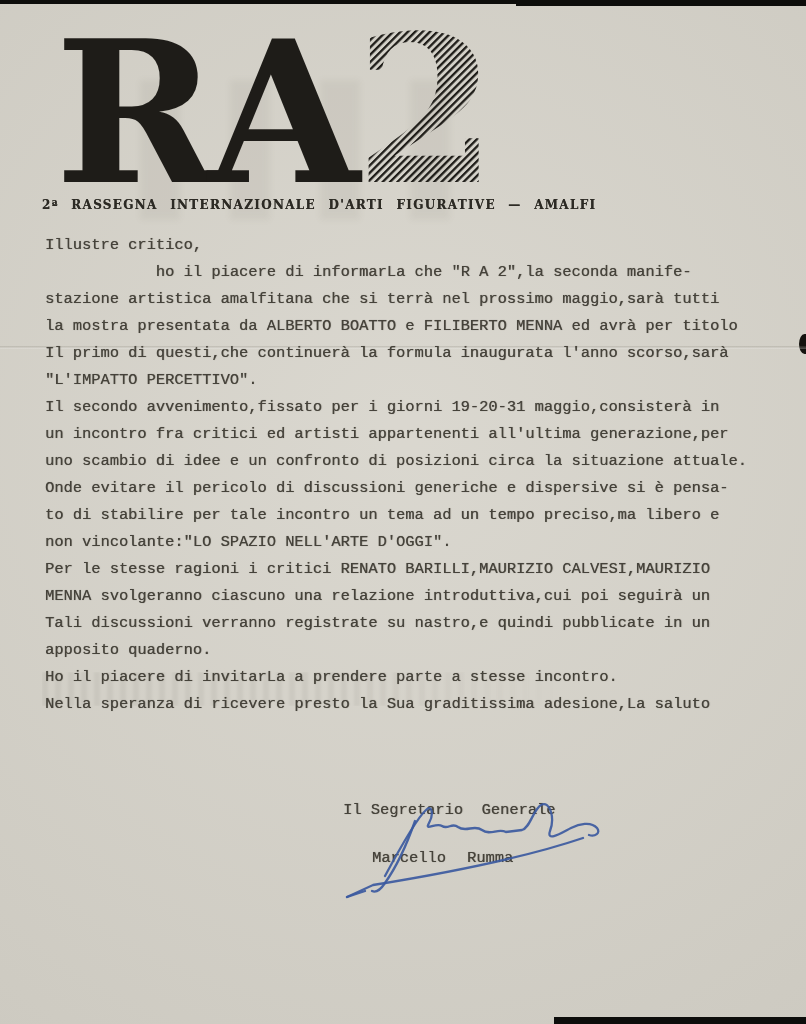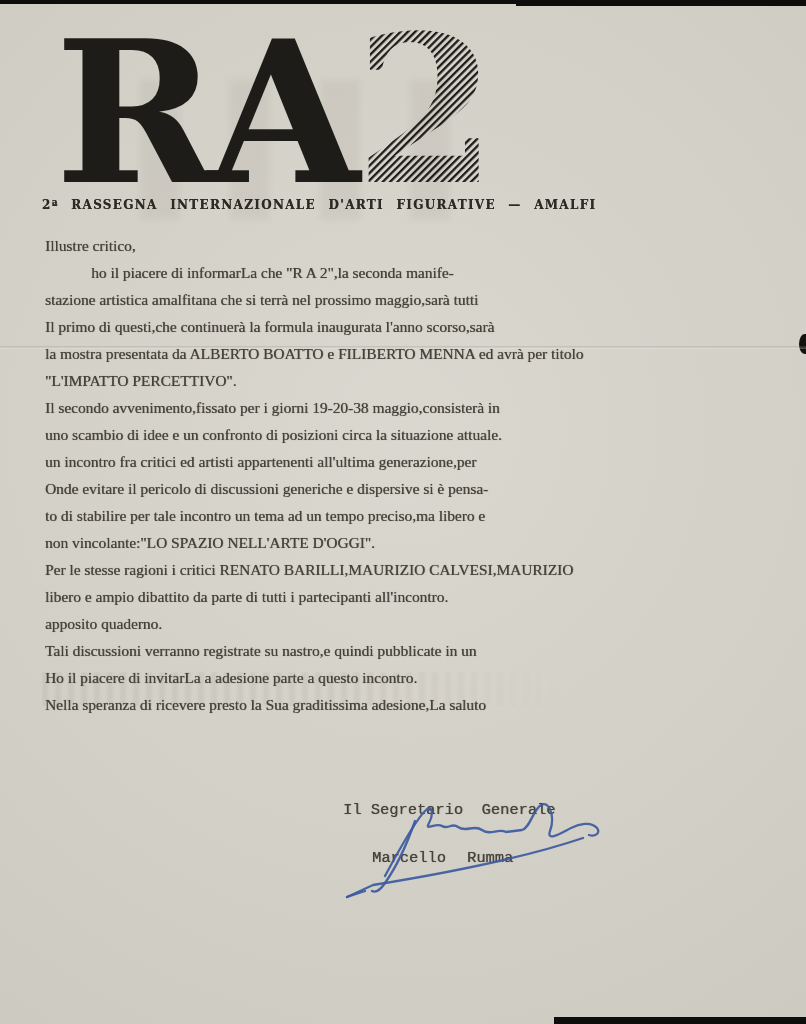--- a/index.html
+++ b/index.html
@@ -31,21 +31,20 @@
     font-family:"DejaVu Serif", serif;font-weight:bold;font-size:12px;color:#2c2a24;
     letter-spacing:1.3px;word-spacing:7px;white-space:nowrap;
     text-shadow:0 0 .5px rgba(44,42,36,.8);
   }
   
   .body{
     position:absolute;left:45px;top:232px;width:716px;
     font-size:15.4px;line-height:27px;color:#45423a;
     text-shadow:.4px .3px .7px rgba(66,62,52,.75);
     filter:blur(.22px);
-    font-family:Liberation Serif, serif;
   }
   .tline{white-space:pre-wrap;height:27px;}
   
   .sig-role,.sig-first,.sig-last{
     position:absolute;font-size:15.4px;color:#45423a;white-space:pre;
     text-shadow:.4px .3px .7px rgba(66,62,52,.75);filter:blur(.22px);
   }
   .sig-role{left:343px;top:801px;}
   .sig-first{left:372px;top:849px;}
   .sig-last{left:467px;top:849px;}
@@ -75,34 +74,34 @@
       <text x="296" y="156" font-family="DejaVu Serif, serif" font-weight="bold" font-size="204" fill="url(#hatch)">2</text>
     </svg>
   </div>
 
   <div class="subtitle">2ª RASSEGNA INTERNAZIONALE D'ARTI FIGURATIVE — AMALFI</div>
 
   <div class="body">
     <div class="tline">Illustre critico,</div>
     <div class="tline">            ho il piacere di informarLa che "R A 2",la seconda manife-</div>
     <div class="tline">stazione artistica amalfitana che si terrà nel prossimo maggio,sarà tutti</div>
+    <div class="tline">la mostra presentata da ALBERTO BOATTO e FILIBERTO MENNA ed avrà per titolo</div>
     <div class="tline">Il primo di questi,che continuerà la formula inaugurata l'anno scorso,sarà</div>
-    <div class="tline">la mostra presentata da ALBERTO BOATTO e FILIBERTO MENNA ed avrà per titolo</div>
     <div class="tline">"L'IMPATTO PERCETTIVO".</div>
-    <div class="tline">Il secondo avvenimento,fissato per i giorni 19-20-38 maggio,consisterà in</div>
+    <div class="tline">Il secondo avvenimento,fissato per i giorni 19-20-31 maggio,consisterà in</div>
+    <div class="tline">un incontro fra critici ed artisti appartenenti all'ultima generazione,per</div>
     <div class="tline">uno scambio di idee e un confronto di posizioni circa la situazione attuale.</div>
-    <div class="tline">un incontro fra critici ed artisti appartenenti all'ultima generazione,per</div>
     <div class="tline">Onde evitare il pericolo di discussioni generiche e dispersive si è pensa-</div>
     <div class="tline">to di stabilire per tale incontro un tema ad un tempo preciso,ma libero e</div>
     <div class="tline">non vincolante:"LO SPAZIO NELL'ARTE D'OGGI".</div>
     <div class="tline">Per le stesse ragioni i critici RENATO BARILLI,MAURIZIO CALVESI,MAURIZIO</div>
-    <div class="tline">libero e ampio dibattito da parte di tutti i partecipanti all'incontro.</div>
+    <div class="tline">MENNA svolgeranno ciascuno una relazione introduttiva,cui poi seguirà un</div>
+    <div class="tline">Tali discussioni verranno registrate su nastro,e quindi pubblicate in un</div>
     <div class="tline">apposito quaderno.</div>
-    <div class="tline">Tali discussioni verranno registrate su nastro,e quindi pubblicate in un</div>
-    <div class="tline">Ho il piacere di invitarLa a adesione parte a questo incontro.</div>
+    <div class="tline">Ho il piacere di invitarLa a prendere parte a stesse incontro.</div>
     <div class="tline">Nella speranza di ricevere presto la Sua graditissima adesione,La saluto</div>
   </div>
 
   <div class="sig-role">Il Segretario  Generale</div>
   <div class="sig-first">Marcello</div>
   <div class="sig-last">Rumma</div>
 
   <svg class="sig-ink" viewBox="0 0 310 120">
     <path d="M 60,88 C 74,62 92,30 101,22 C 107,16 109,26 104,35
              C 99,44 111,34 117,38 C 123,42 127,34 133,39

